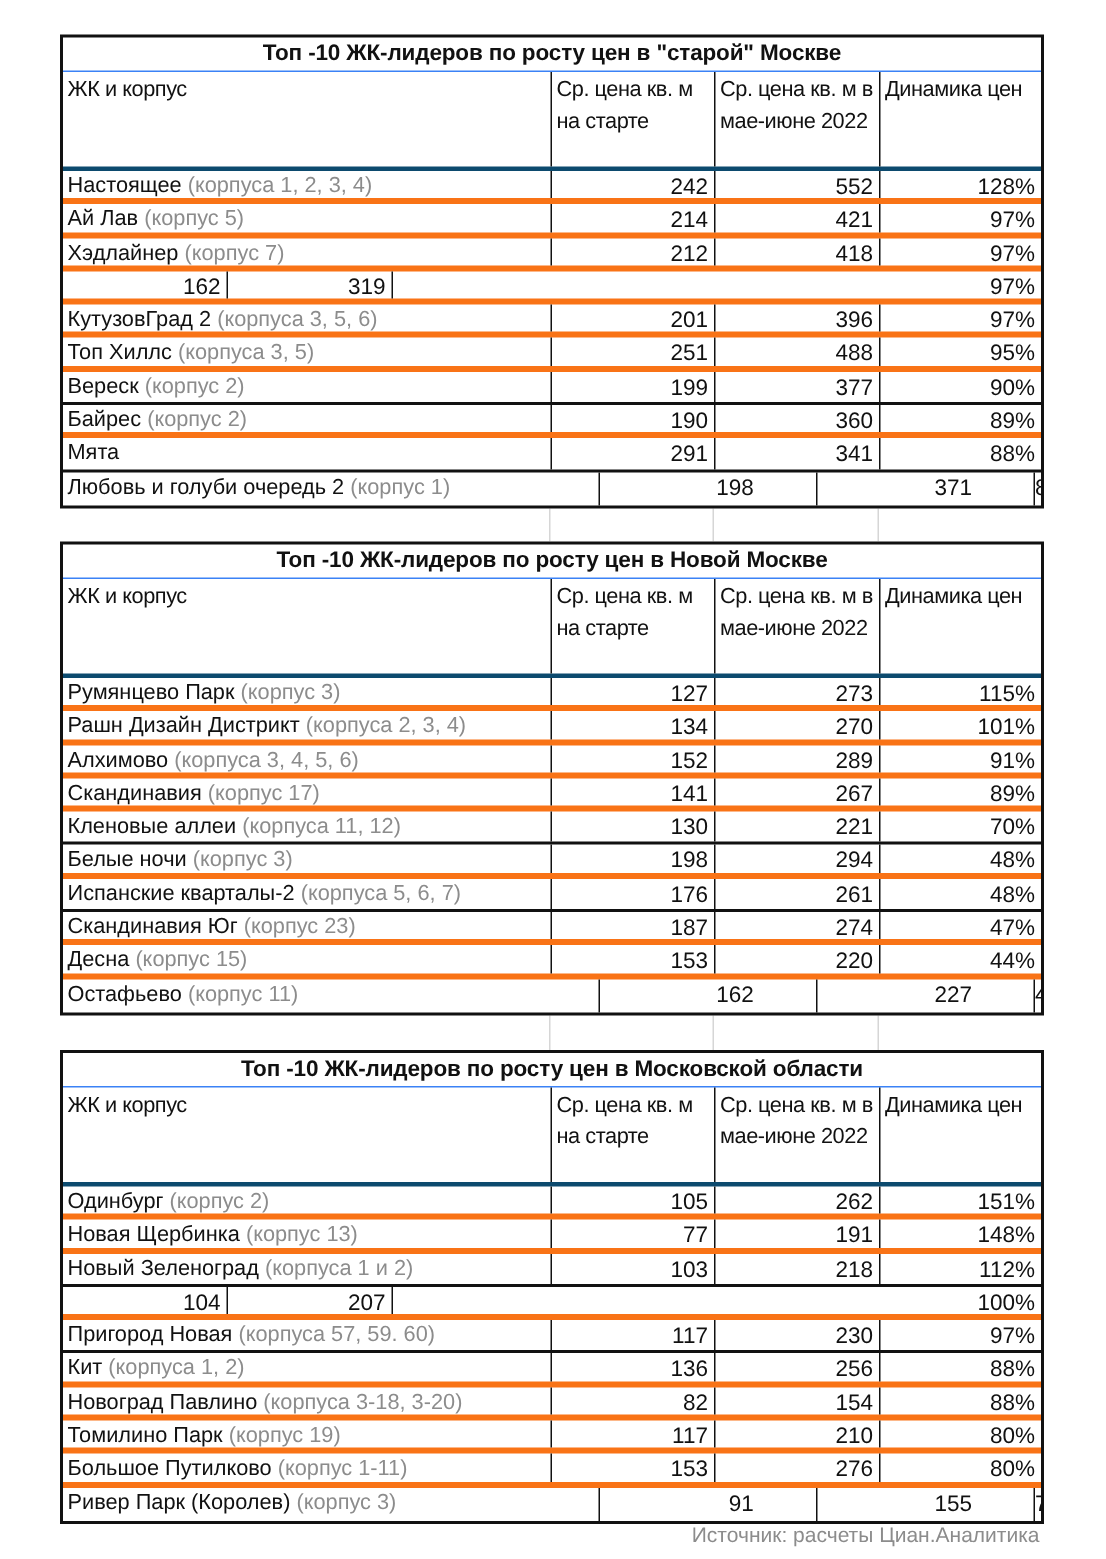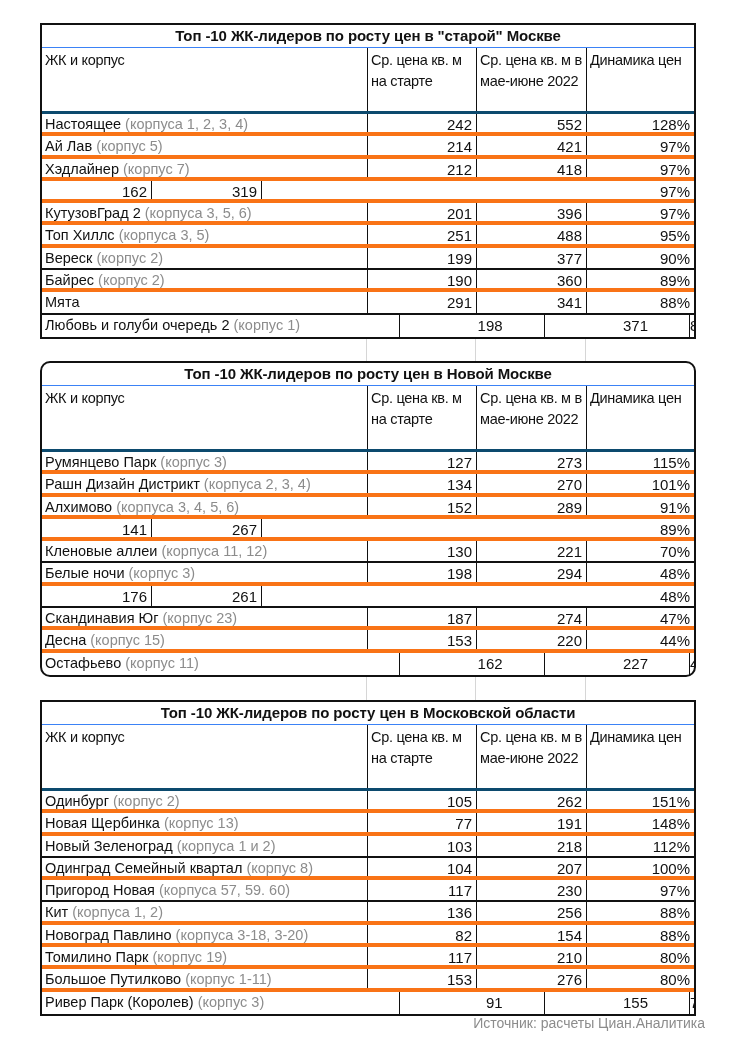--- a/index.html
+++ b/index.html
@@ -17,21 +17,21 @@
   .c0 { width: 325px; padding-left: 3px; }
   .c1 { width: 109px; }
   .c2 { width: 110px; }
   .c3 { flex: 1; }
   .hdr { height: 66px; border-bottom: 3px solid #0c4a6e; }
   .hdr .c { white-space: normal; line-height: 21px; padding: 2px 3px 0 3px; font-size: 14.5px; letter-spacing: -0.3px; }
   .drow { height: 22.3px; }
   .drow .c { line-height: 21px; }
   .drow .num { text-align: right; padding-right: 4px; font-size: 15px; }
   .muted { color: #8c8c8c; }
-  .source { position: absolute; right: 32px; top: 1015px; font-size: 14px; color: #8c8c8c; }
+  .source { position: absolute; right: 44px; top: 1015px; font-size: 14px; color: #8c8c8c; }
 </style>
 </head>
 <body>
 
 <div class="gridline" style="left:366px; top:337px; height:24px;"></div>
 <div class="gridline" style="left:475px; top:337px; height:24px;"></div>
 <div class="gridline" style="left:585px; top:337px; height:24px;"></div>
 <div class="gridline" style="left:366px; top:675px; height:25px;"></div>
 <div class="gridline" style="left:475px; top:675px; height:25px;"></div>
 <div class="gridline" style="left:585px; top:675px; height:25px;"></div>
@@ -98,21 +98,21 @@
         <div class="c num c2">341</div>
         <div class="c num c3">88%</div>
       </div>
       <div class="row drow">
         <div class="c c0"><span>Любовь и голуби очередь 2</span> <span class="muted">(корпус 1)</span></div>
         <div class="c num c1">198</div>
         <div class="c num c2">371</div>
         <div class="c num c3">88%</div>
       </div>
     </div>
-    <div class="tbl" style="top: 361px; border-radius: 10px;">
+    <div class="tbl" style="top: 361px;">
       <div class="title">Топ -10 ЖК-лидеров по росту цен в Новой Москве</div>
       <div class="row hdr">
         <div class="c c0">ЖК и корпус</div>
         <div class="c c1">Ср. цена кв. м на старте</div>
         <div class="c c2">Ср. цена кв. м в мае-июне 2022</div>
         <div class="c c3">Динамика цен</div>
       </div>
       <div class="row drow">
         <div class="c c0"><span>Румянцево Парк</span> <span class="muted">(корпус 3)</span></div>
         <div class="c num c1">127</div>
@@ -125,37 +125,39 @@
         <div class="c num c2">270</div>
         <div class="c num c3">101%</div>
       </div>
       <div class="row drow">
         <div class="c c0"><span>Алхимово</span> <span class="muted">(корпуса 3, 4, 5, 6)</span></div>
         <div class="c num c1">152</div>
         <div class="c num c2">289</div>
         <div class="c num c3">91%</div>
       </div>
       <div class="row drow">
+        <div class="c c0"><span>Скандинавия</span> <span class="muted">(корпус 17)</span></div>
         <div class="c num c1">141</div>
         <div class="c num c2">267</div>
         <div class="c num c3">89%</div>
       </div>
       <div class="row drow thick">
         <div class="c c0"><span>Кленовые аллеи</span> <span class="muted">(корпуса 11, 12)</span></div>
         <div class="c num c1">130</div>
         <div class="c num c2">221</div>
         <div class="c num c3">70%</div>
       </div>
       <div class="row drow">
         <div class="c c0"><span>Белые ночи</span> <span class="muted">(корпус 3)</span></div>
         <div class="c num c1">198</div>
         <div class="c num c2">294</div>
         <div class="c num c3">48%</div>
       </div>
       <div class="row drow thick">
+        <div class="c c0"><span>Испанские кварталы-2</span> <span class="muted">(корпуса 5, 6, 7)</span></div>
         <div class="c num c1">176</div>
         <div class="c num c2">261</div>
         <div class="c num c3">48%</div>
       </div>
       <div class="row drow">
         <div class="c c0"><span>Скандинавия Юг</span> <span class="muted">(корпус 23)</span></div>
         <div class="c num c1">187</div>
         <div class="c num c2">274</div>
         <div class="c num c3">47%</div>
       </div>
@@ -192,21 +194,20 @@
         <div class="c num c2">191</div>
         <div class="c num c3">148%</div>
       </div>
       <div class="row drow thick">
         <div class="c c0"><span>Новый Зеленоград</span> <span class="muted">(корпуса 1 и 2)</span></div>
         <div class="c num c1">103</div>
         <div class="c num c2">218</div>
         <div class="c num c3">112%</div>
       </div>
       <div class="row drow">
-        <div class="c c0"><span>Одинград Семейный квартал</span> <span class="muted">(корпус 8)</span></div>
         <div class="c num c1">104</div>
         <div class="c num c2">207</div>
         <div class="c num c3">100%</div>
       </div>
       <div class="row drow thick">
         <div class="c c0"><span>Пригород Новая</span> <span class="muted">(корпуса 57, 59. 60)</span></div>
         <div class="c num c1">117</div>
         <div class="c num c2">230</div>
         <div class="c num c3">97%</div>
       </div>

